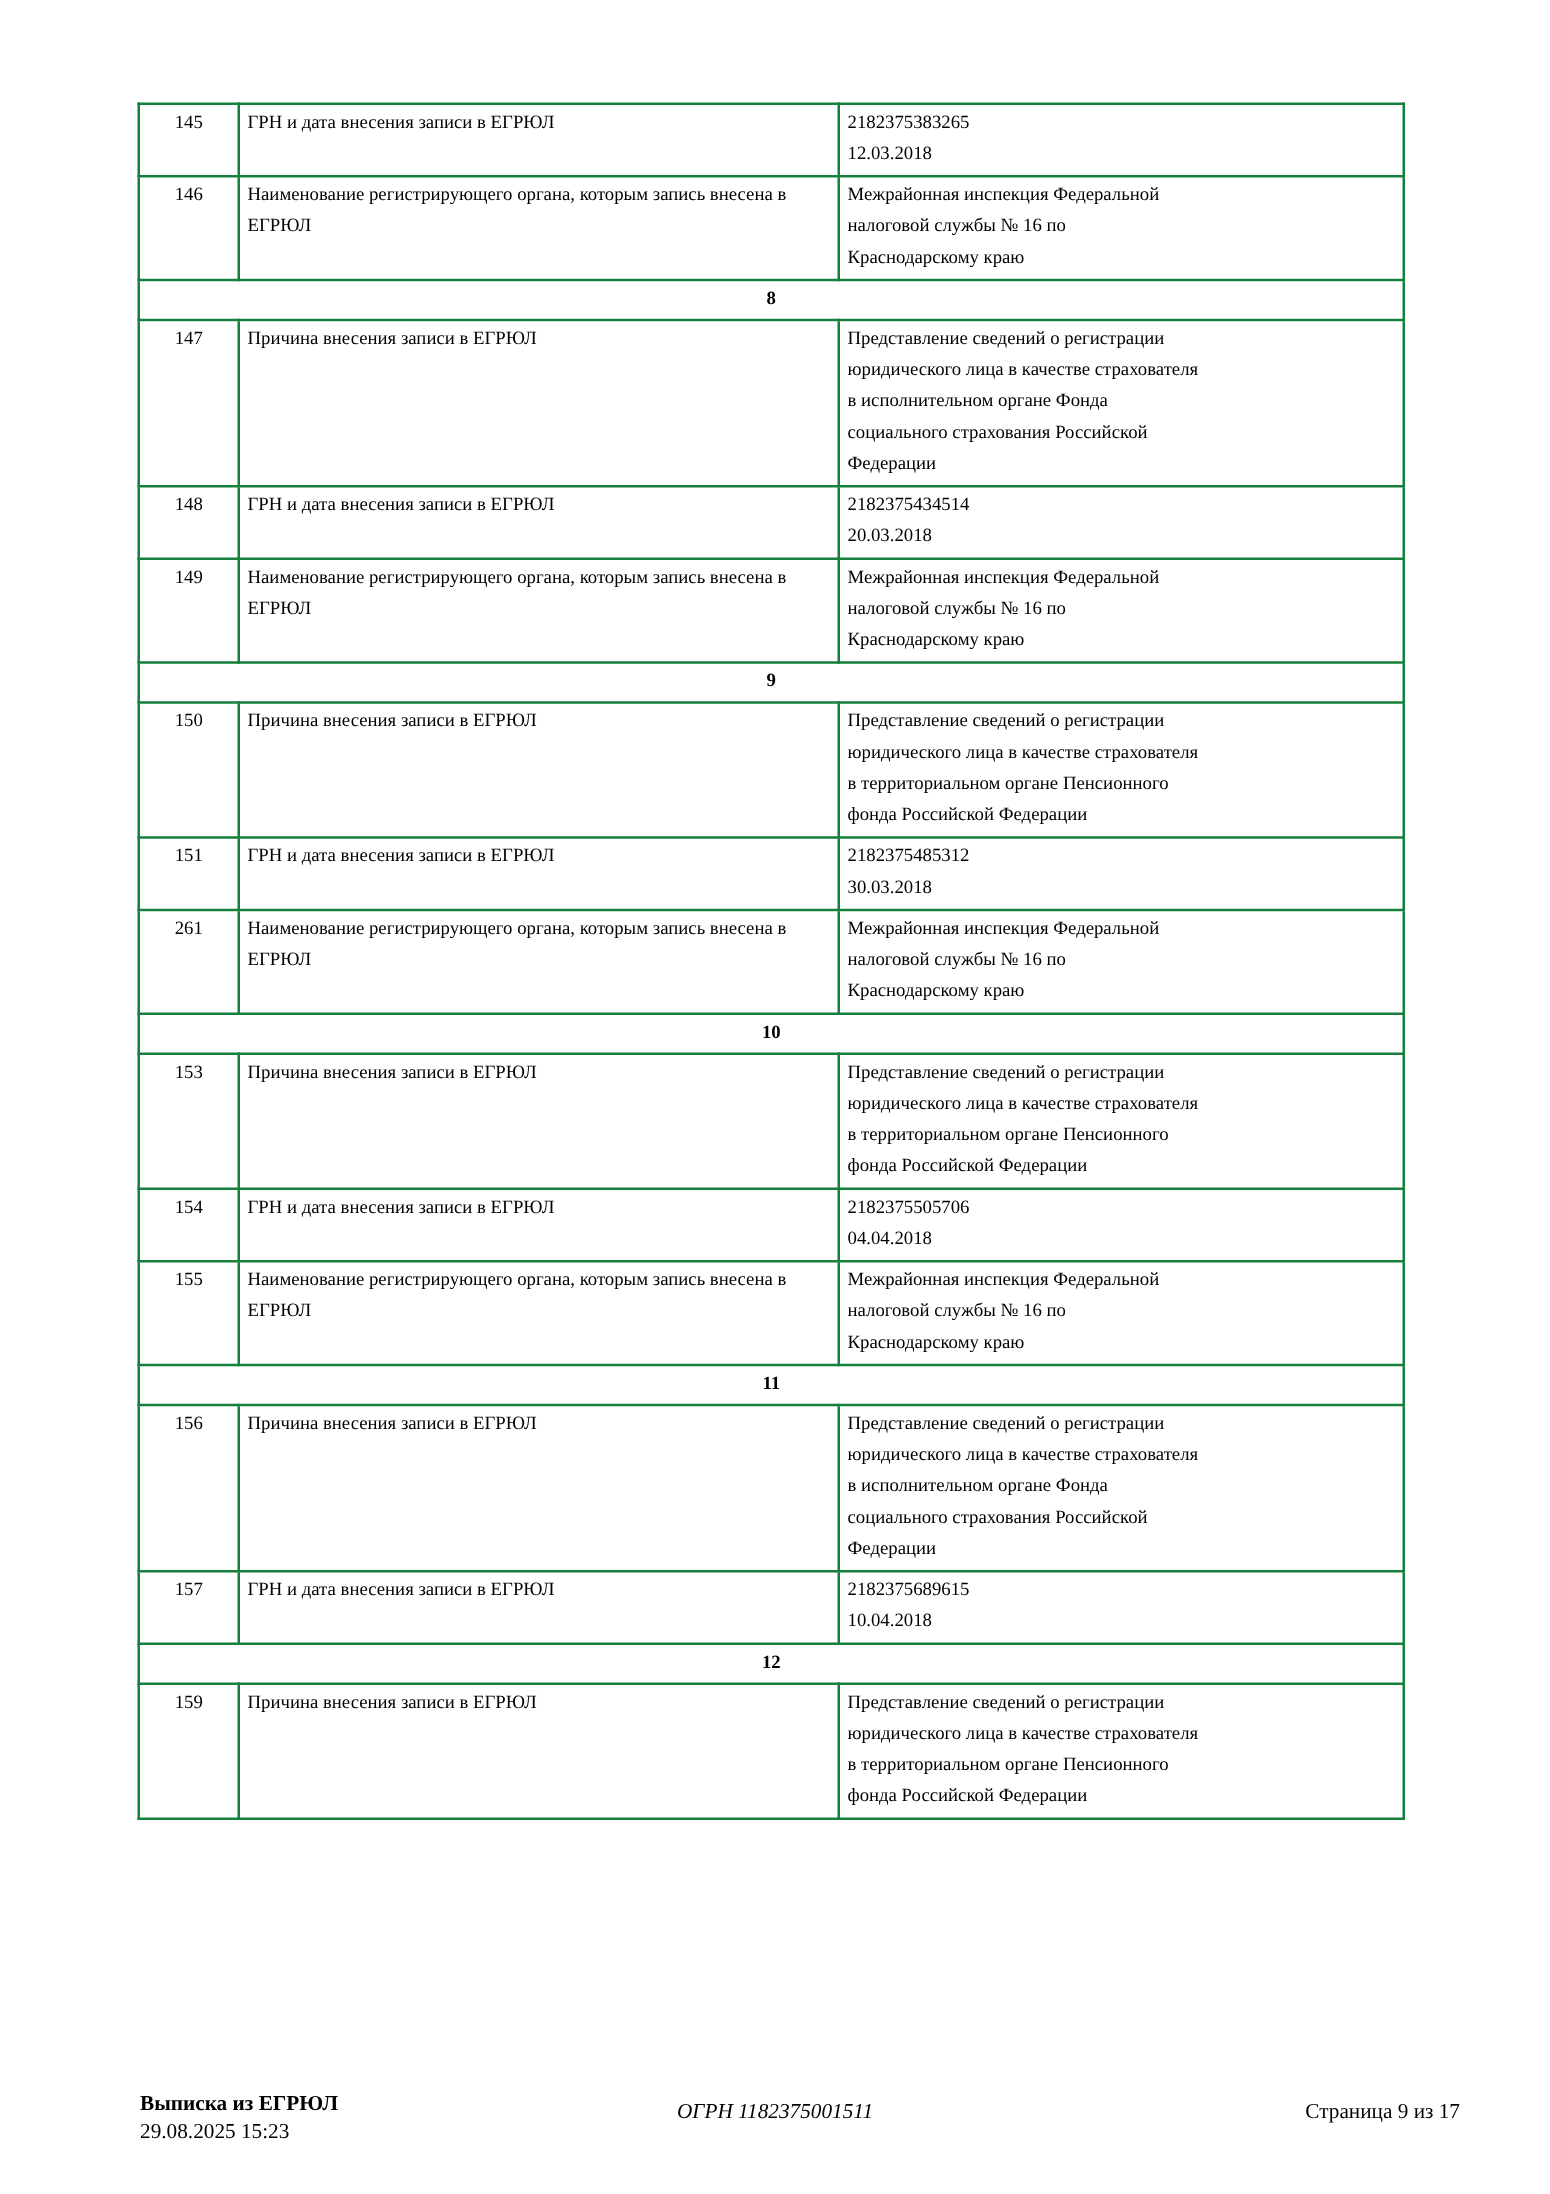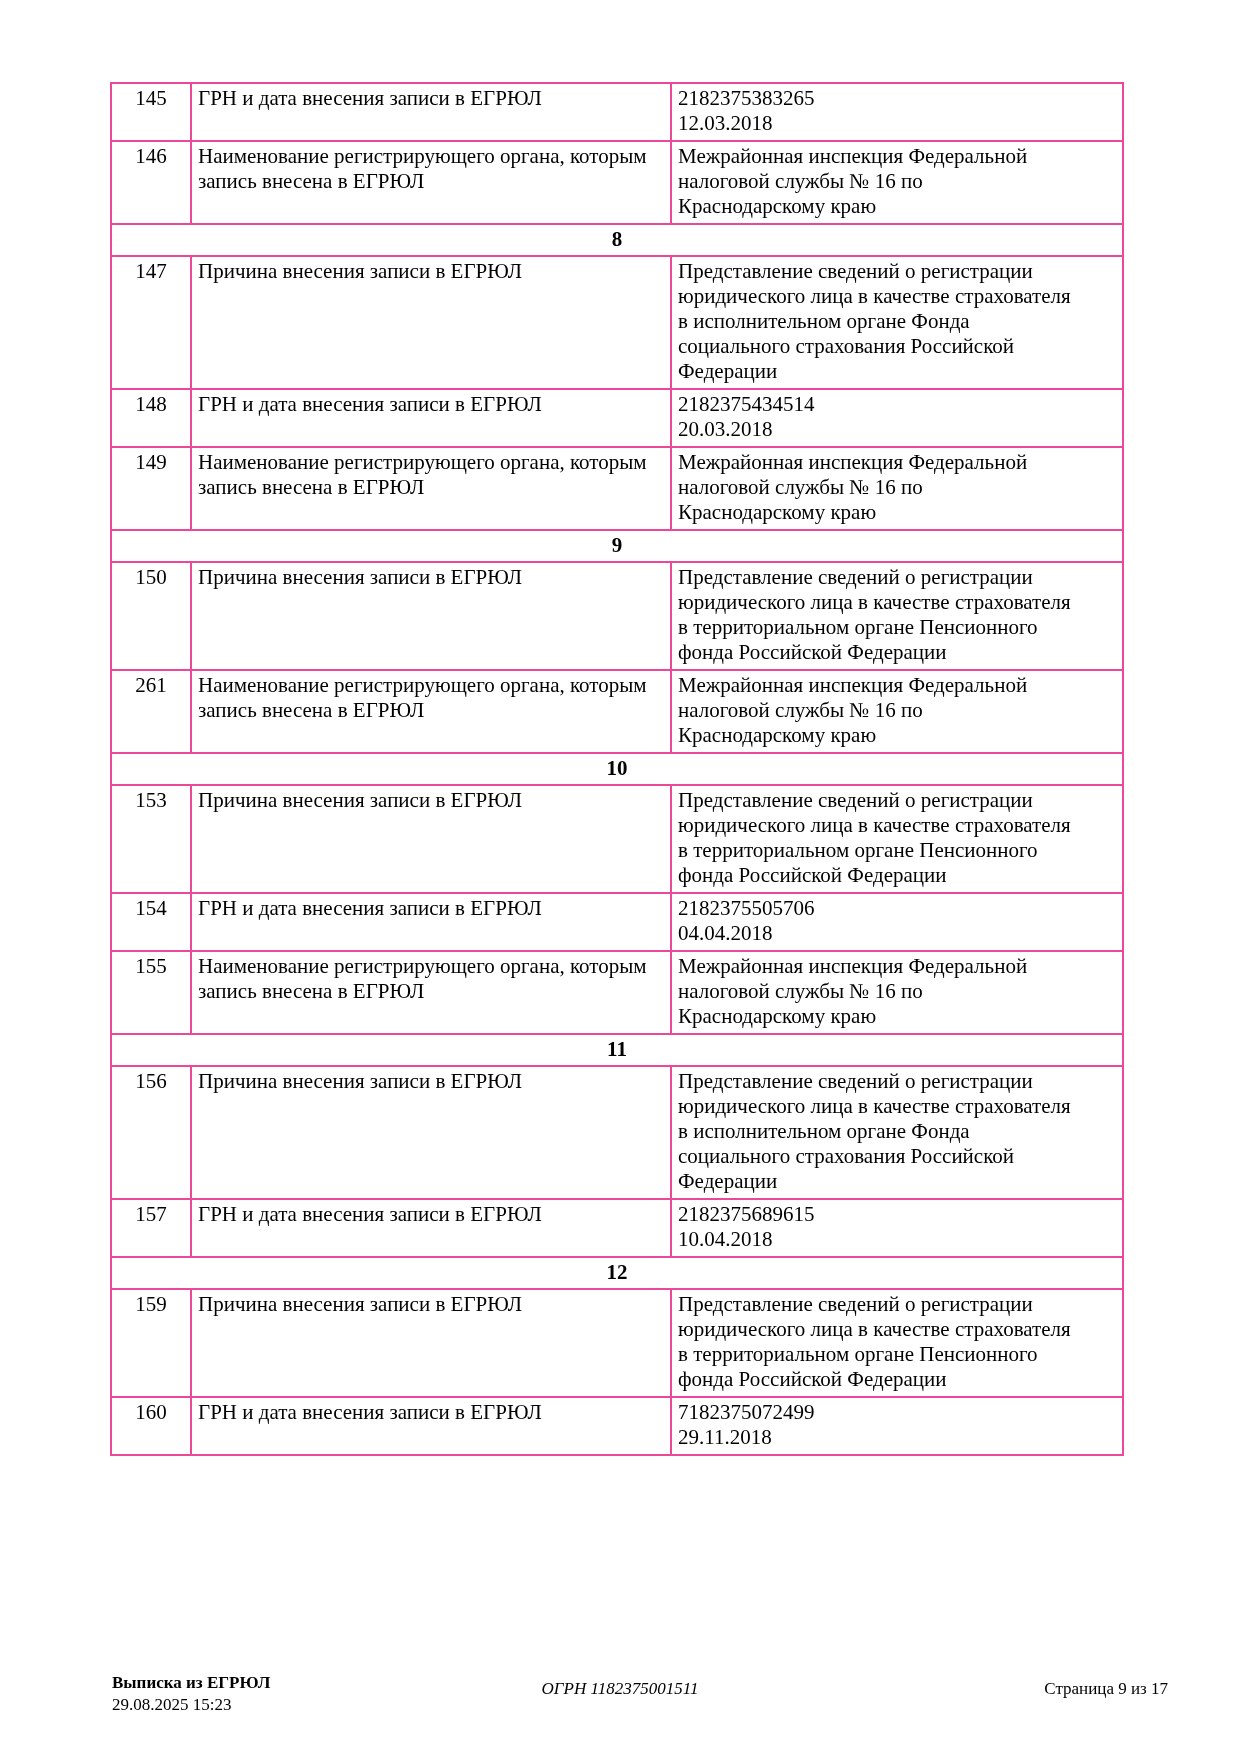--- a/index.html
+++ b/index.html
@@ -21,23 +21,23 @@
     left: 110px;
     top: 82px;
     width: 1012px;
     border-collapse: collapse;
     table-layout: fixed;
   }
   table.records col.c-num   { width: 80px; }
   table.records col.c-label { width: 480px; }
   table.records col.c-value { width: 452px; }
   table.records td {
-    border: 2px solid #ec4899;
+    border: 2px solid #15803d;
     vertical-align: top;
-    font-size: 21px;
+    font-size: 15px;
     line-height: 25px;
     padding: 2px 6px 4px 6px;
     overflow: hidden;
   }
   td.cell-num {
     text-align: center;
     padding-left: 2px;
     padding-right: 2px;
   }
   td.cell-label { padding-left: 7px; }
@@ -144,20 +144,28 @@
           <td class="cell-num">150</td>
           <td class="cell-label">Причина внесения записи в ЕГРЮЛ</td>
           <td class="cell-value">
             <div class="value-line">Представление сведений о регистрации</div>
             <div class="value-line">юридического лица в качестве страхователя</div>
             <div class="value-line">в территориальном органе Пенсионного</div>
             <div class="value-line">фонда Российской Федерации</div>
           </td>
         </tr>
         <tr>
+          <td class="cell-num">151</td>
+          <td class="cell-label">ГРН и дата внесения записи в ЕГРЮЛ</td>
+          <td class="cell-value">
+            <div class="value-line">2182375485312</div>
+            <div class="value-line">30.03.2018</div>
+          </td>
+        </tr>
+        <tr>
           <td class="cell-num">261</td>
           <td class="cell-label">Наименование регистрирующего органа, которым запись внесена в ЕГРЮЛ</td>
           <td class="cell-value">
             <div class="value-line">Межрайонная инспекция Федеральной</div>
             <div class="value-line">налоговой службы № 16 по</div>
             <div class="value-line">Краснодарскому краю</div>
           </td>
         </tr>
         <tr class="section-row">
           <td colspan="3">10</td>
@@ -215,28 +223,20 @@
           <td colspan="3">12</td>
         </tr>
         <tr>
           <td class="cell-num">159</td>
           <td class="cell-label">Причина внесения записи в ЕГРЮЛ</td>
           <td class="cell-value">
             <div class="value-line">Представление сведений о регистрации</div>
             <div class="value-line">юридического лица в качестве страхователя</div>
             <div class="value-line">в территориальном органе Пенсионного</div>
             <div class="value-line">фонда Российской Федерации</div>
-          </td>
-        </tr>
-        <tr>
-          <td class="cell-num">160</td>
-          <td class="cell-label">ГРН и дата внесения записи в ЕГРЮЛ</td>
-          <td class="cell-value">
-            <div class="value-line">7182375072499</div>
-            <div class="value-line">29.11.2018</div>
           </td>
         </tr>
       </tbody>
   </table>
 
   <div class="footer">
     <div class="f-left">
       <div class="f-doc">Выписка из ЕГРЮЛ</div>
       <div class="f-dt">29.08.2025 15:23</div>
     </div>

